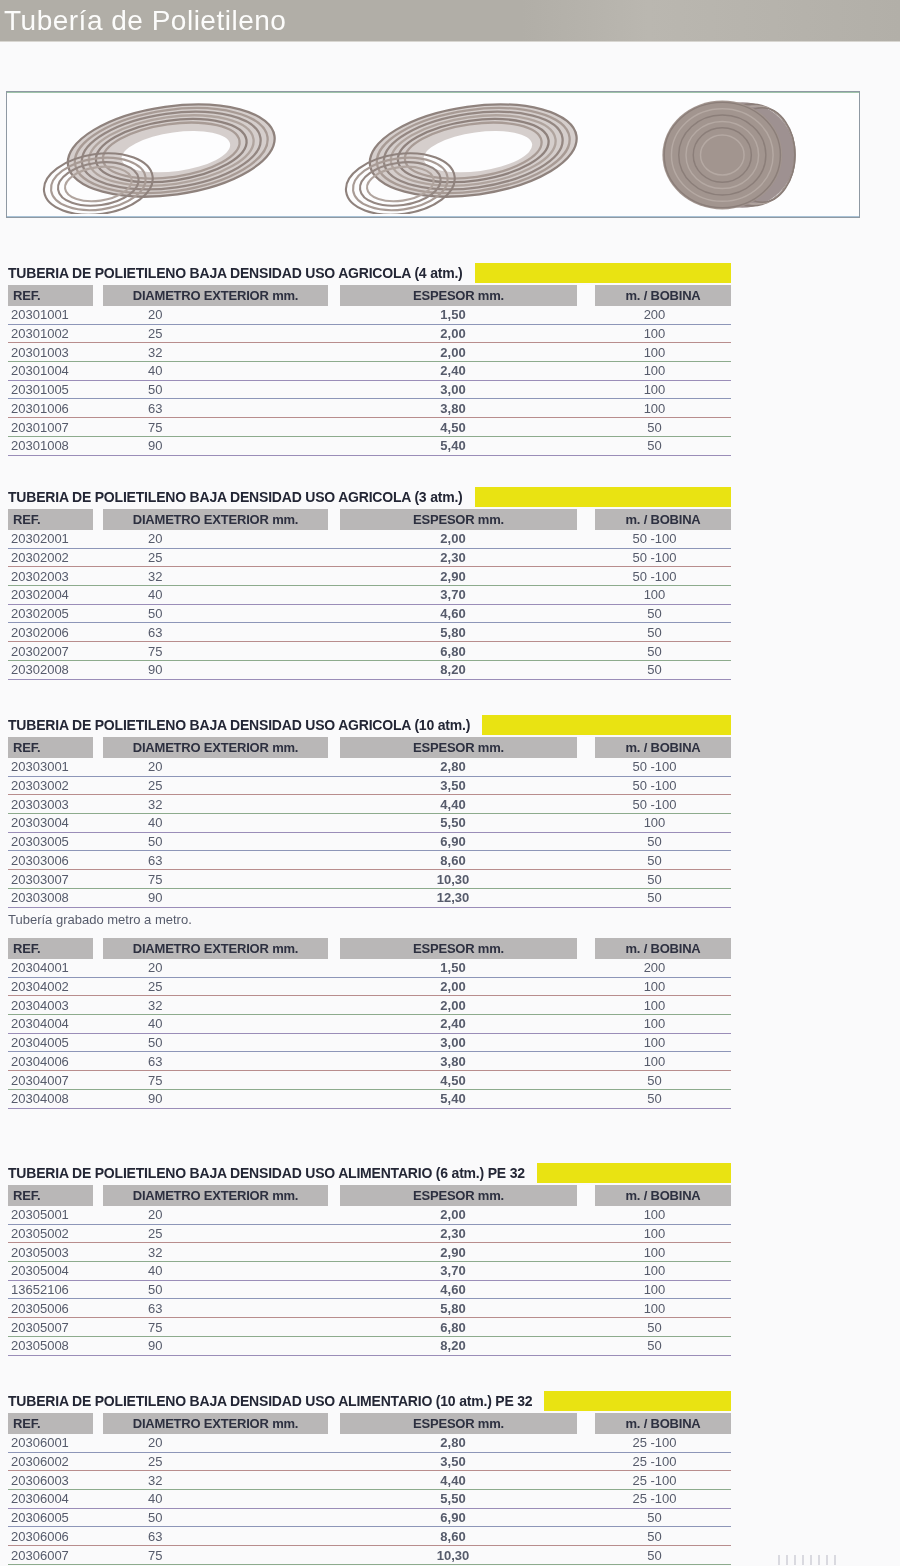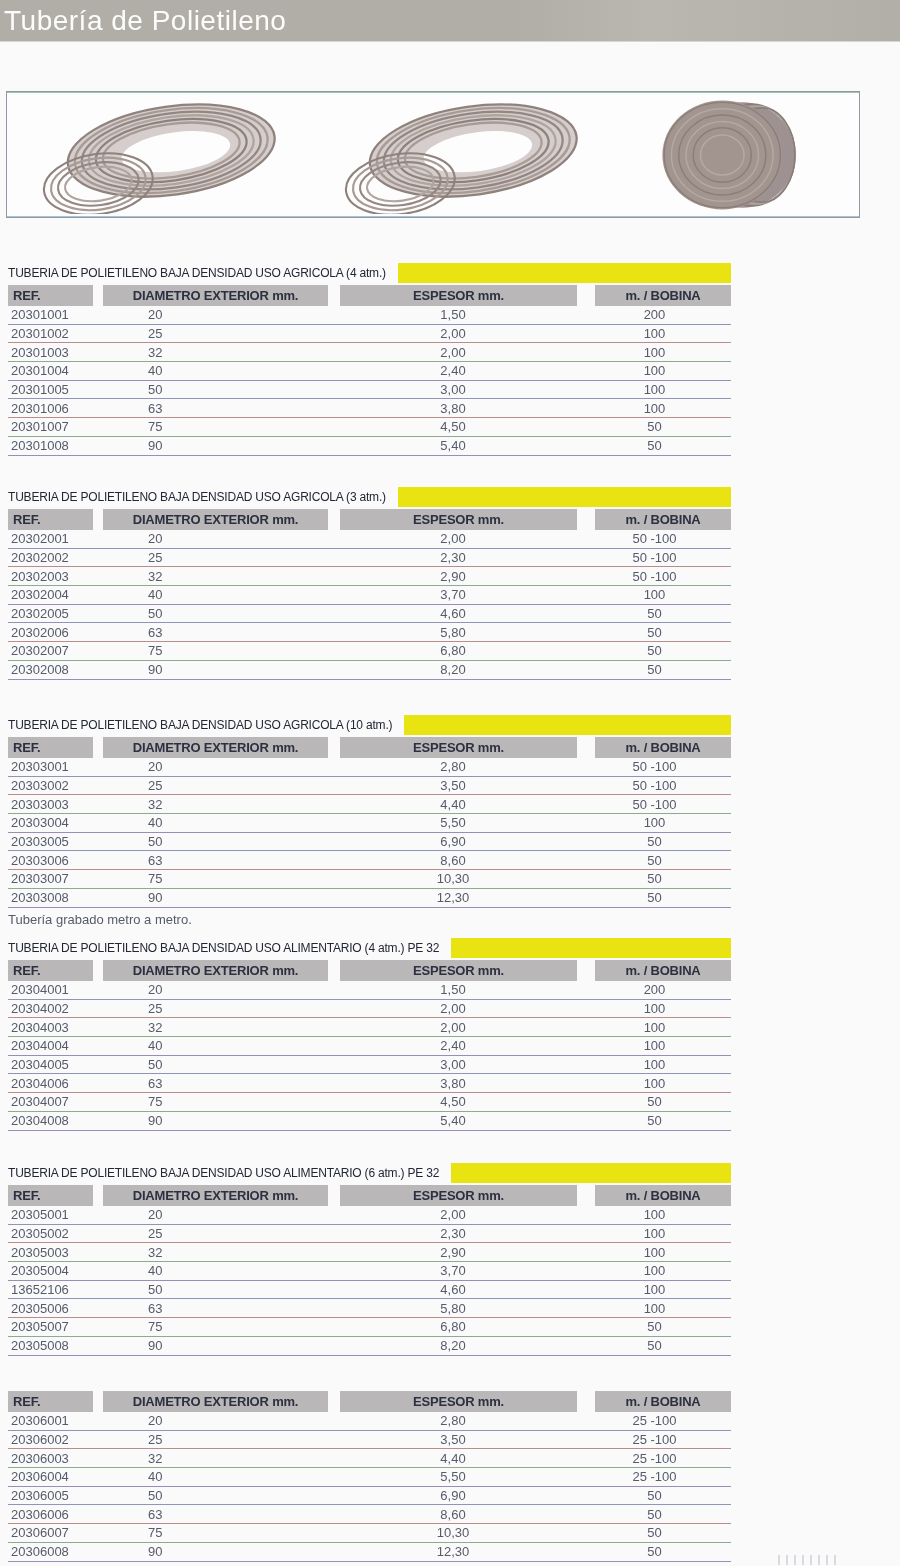--- a/index.html
+++ b/index.html
@@ -31,43 +31,43 @@
   .tables-region{position:absolute;left:0;top:0;width:900px;height:1566px;}
   .tsection{position:absolute;left:8px;width:723px;}
   .tsection:nth-of-type(1){top:262px;}
   .tsection:nth-of-type(2){top:486px;}
   .tsection:nth-of-type(3){top:714px;}
   .tsection:nth-of-type(4){top:937px;}
   .tsection:nth-of-type(5){top:1162px;}
   .tsection:nth-of-type(6){top:1390px;}
   .title-row{display:flex;height:22px;align-items:center;}
   .ttitle{
-    font-size:12px;font-weight:400;color:#232635;letter-spacing:-0.2px;
+    font-size:14px;font-weight:700;color:#232635;letter-spacing:-0.2px;
     white-space:nowrap;line-height:22px;
   }
   .ybar{flex:1 1 auto;height:20px;margin-left:12px;background:#e9e312;}
   .header-row{display:flex;height:21px;margin-top:1px;}
   .hc{
     background:#b9b7b7;font-size:13px;font-weight:700;color:#2d3040;
     line-height:21px;text-align:center;letter-spacing:-0.2px;
   }
   .hc1{width:85px;margin-right:10px;text-align:left;padding-left:5px;box-sizing:border-box;}
   .hc2{width:225px;}
   .hc3{margin-left:12px;width:237px;}
   .hc4{margin-left:18px;width:136px;}
   .trow{display:flex;height:17.7px;align-items:center;}
   .trow span{font-size:13px;color:#565b6b;line-height:17px;display:block;}
   .c1{width:95px;padding-left:3px;box-sizing:border-box;text-align:left;}
   .c2{width:225px;padding-left:45px;box-sizing:border-box;text-align:left;}
-  .c3{width:250px;text-align:center;}
+  .c3{width:250px;text-align:center;font-weight:bold;}
   .c4{width:153px;text-align:center;}
   
   .trow{border-bottom:1px solid #8d96b8;}
   .trow:nth-child(4n+2){border-bottom-color:#b88d8d;}
-  .trow:nth-child(4n+3){border-bottom-color:#8dab8d;}
+  .trow:nth-child(4n+3){border-bottom-color:#8dab8d;align-items:flex-end;}
   .trow:nth-child(4n){border-bottom-color:#9a8db8;}
   .tnote{font-size:13px;color:#565b6b;margin-top:4px;}
   
   .corner-mark{
     position:absolute;left:778px;top:1555px;width:58px;height:10px;opacity:.6;
     background:repeating-linear-gradient(90deg,#c4c4ce 0 2px,transparent 2px 8px);
   }
 </style>
 </head>
 <body>
@@ -326,24 +326,20 @@
         <span class="c1">20303008</span>
         <span class="c2">90</span>
         <span class="c3">12,30</span>
         <span class="c4">50</span>
       </div>
       </div>
     <div class="tnote">Tubería grabado metro a metro.</div>
   </div>
 
   <div class="tsection">
-    <div class="title-row">
-      <span class="ttitle">TUBERIA DE POLIETILENO BAJA DENSIDAD USO ALIMENTARIO (4 atm.) PE 32</span>
-      <div class="ybar"></div>
-    </div>
     <div class="header-row">
       <span class="hc hc1">REF.</span>
       <span class="hc hc2">DIAMETRO EXTERIOR mm.</span>
       <span class="hc hc3">ESPESOR mm.</span>
       <span class="hc hc4">m. / BOBINA</span>
     </div>
     <div>
 
     <div class="trow">
         <span class="c1">20304001</span>
@@ -456,20 +452,24 @@
         <span class="c1">20305008</span>
         <span class="c2">90</span>
         <span class="c3">8,20</span>
         <span class="c4">50</span>
       </div>
       </div>
 
   </div>
 
   <div class="tsection">
+    <div class="title-row">
+      <span class="ttitle">TUBERIA DE POLIETILENO BAJA DENSIDAD USO ALIMENTARIO (10 atm.) PE 32</span>
+      <div class="ybar"></div>
+    </div>
     <div class="header-row">
       <span class="hc hc1">REF.</span>
       <span class="hc hc2">DIAMETRO EXTERIOR mm.</span>
       <span class="hc hc3">ESPESOR mm.</span>
       <span class="hc hc4">m. / BOBINA</span>
     </div>
     <div>
 
     <div class="trow">
         <span class="c1">20306001</span>

